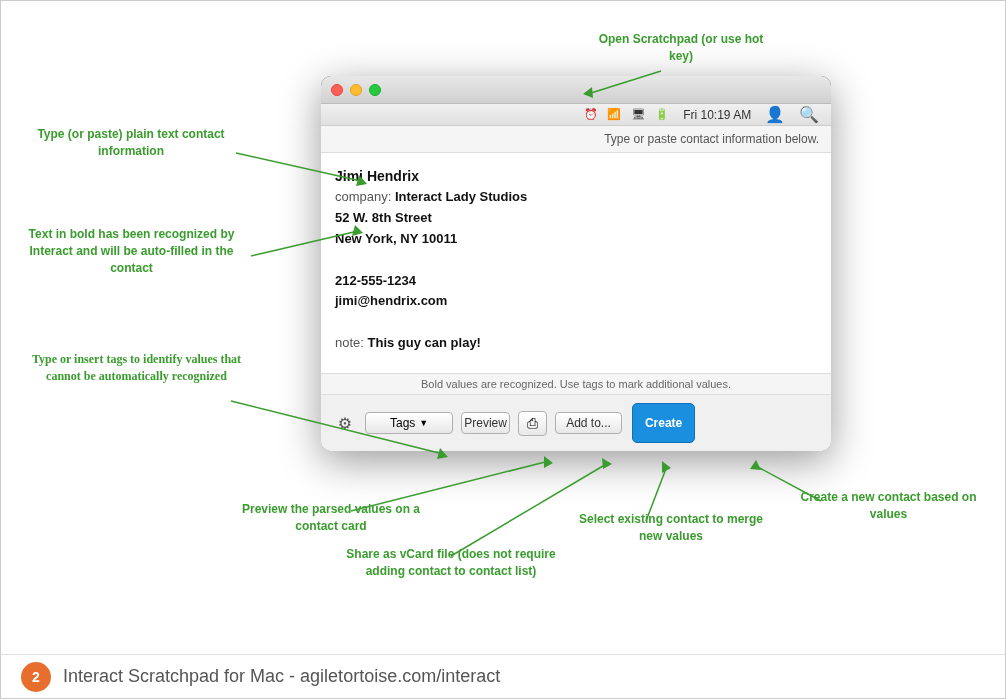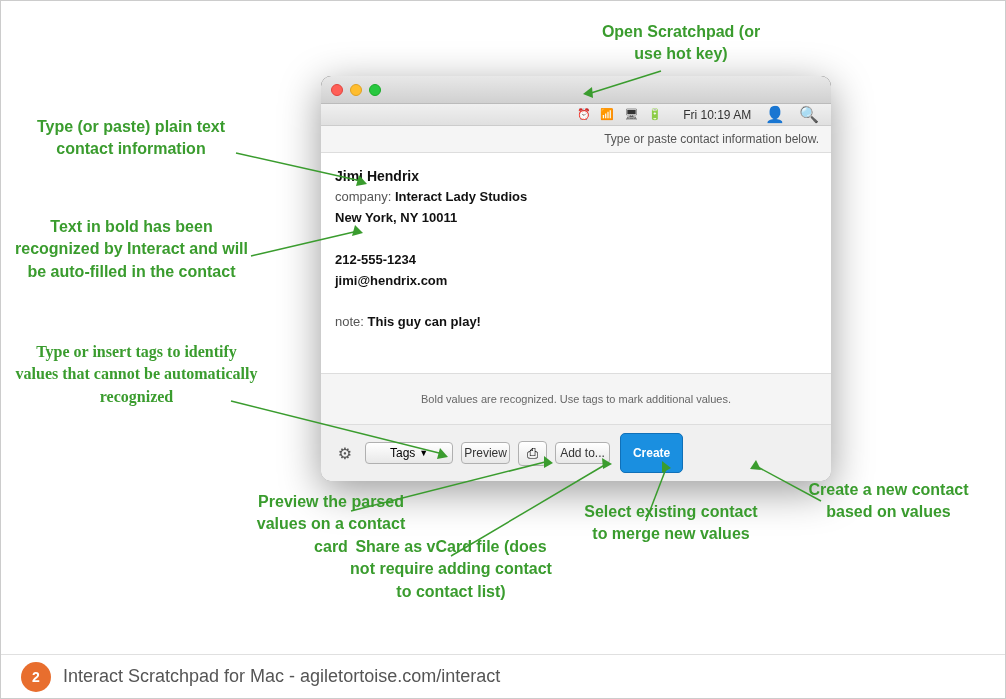--- a/index.html
+++ b/index.html
@@ -66,21 +66,20 @@
       align-items: center;
       gap: 10px;
       font-size: 11px;
       color: #333;
     }
 
     .menubar-time {
       font-size: 12px;
       font-weight: 500;
       color: #333;
-      margin-left: 7px;
     }
 
     .mac-content {
       background: #fff;
       padding: 0;
     }
 
     .scratchpad-header {
       background: #f5f5f5;
       border-bottom: 1px solid #ddd;
@@ -112,21 +111,21 @@
 
     .scratchpad-textarea .bold-text {
       font-weight: bold;
       color: #111;
     }
 
     .scratchpad-footer-hint {
       background: #f5f5f5;
       border-top: 1px solid #ddd;
       border-bottom: 1px solid #ddd;
-      padding: 19px 12px;
+      padding: 4px 12px;
       font-size: 11px;
       color: #666;
       text-align: center;
     }
 
     .scratchpad-toolbar {
       background: #f0f0f0;
       padding: 8px 12px;
       display: flex;
       align-items: center;
@@ -170,46 +169,47 @@
       padding: 3px 8px;
       font-size: 12px;
       cursor: pointer;
       display: flex; align-items: center;
     }
 
     .toolbar-addto-btn {
       background: linear-gradient(#fff, #e8e8e8);
       border: 1px solid #b0b0b0;
       border-radius: 4px;
-      padding: 3px 4px;
+      padding: 3px 10px;
       font-size: 12px;
       cursor: pointer;
       color: #333;
     }
 
     .toolbar-create-btn {
       background: #1a8fe0;
       border: 1px solid #1070b8;
       border-radius: 5px;
       padding: 12px 12px;
       font-size: 12px;
       font-weight: bold;
       cursor: pointer;
       color: #fff;
       margin-left: 2px;
     }
 
     
     .annotation {
       position: absolute;
-      font-size: 16px;
+      font-size: 12px;
       color: #3a9c2e;
       font-weight: 600;
       text-align: center;
       line-height: 1.4;
+      margin-top: 10px;
     }
 
     
     .arrows-svg {
       position: absolute;
       top: 0; left: 0;
       width: 1006px;
       height: 699px;
       pointer-events: none;
     }
@@ -271,20 +271,21 @@
     <div class="mac-content">
       <div class="scratchpad-header">
         <span>Type or paste contact information below.</span>
       </div>
 
       <div class="scratchpad-textarea">
         <div class="name-line">Jimi Hendrix</div>
         <div>
           <span class="plain-text">company: </span><span class="bold-text">Interact Lady Studios</span>
         </div>
+        <div class="bold-text">52 W. 8th Street</div>
         <div class="bold-text">New York, NY 10011</div>
         <br>
         <div class="bold-text">212-555-1234</div>
         <div class="bold-text">jimi@hendrix.com</div>
         <br>
         <div>
           <span class="plain-text">note: </span><span class="bold-text">This guy can play!</span>
         </div>
       </div>
 

